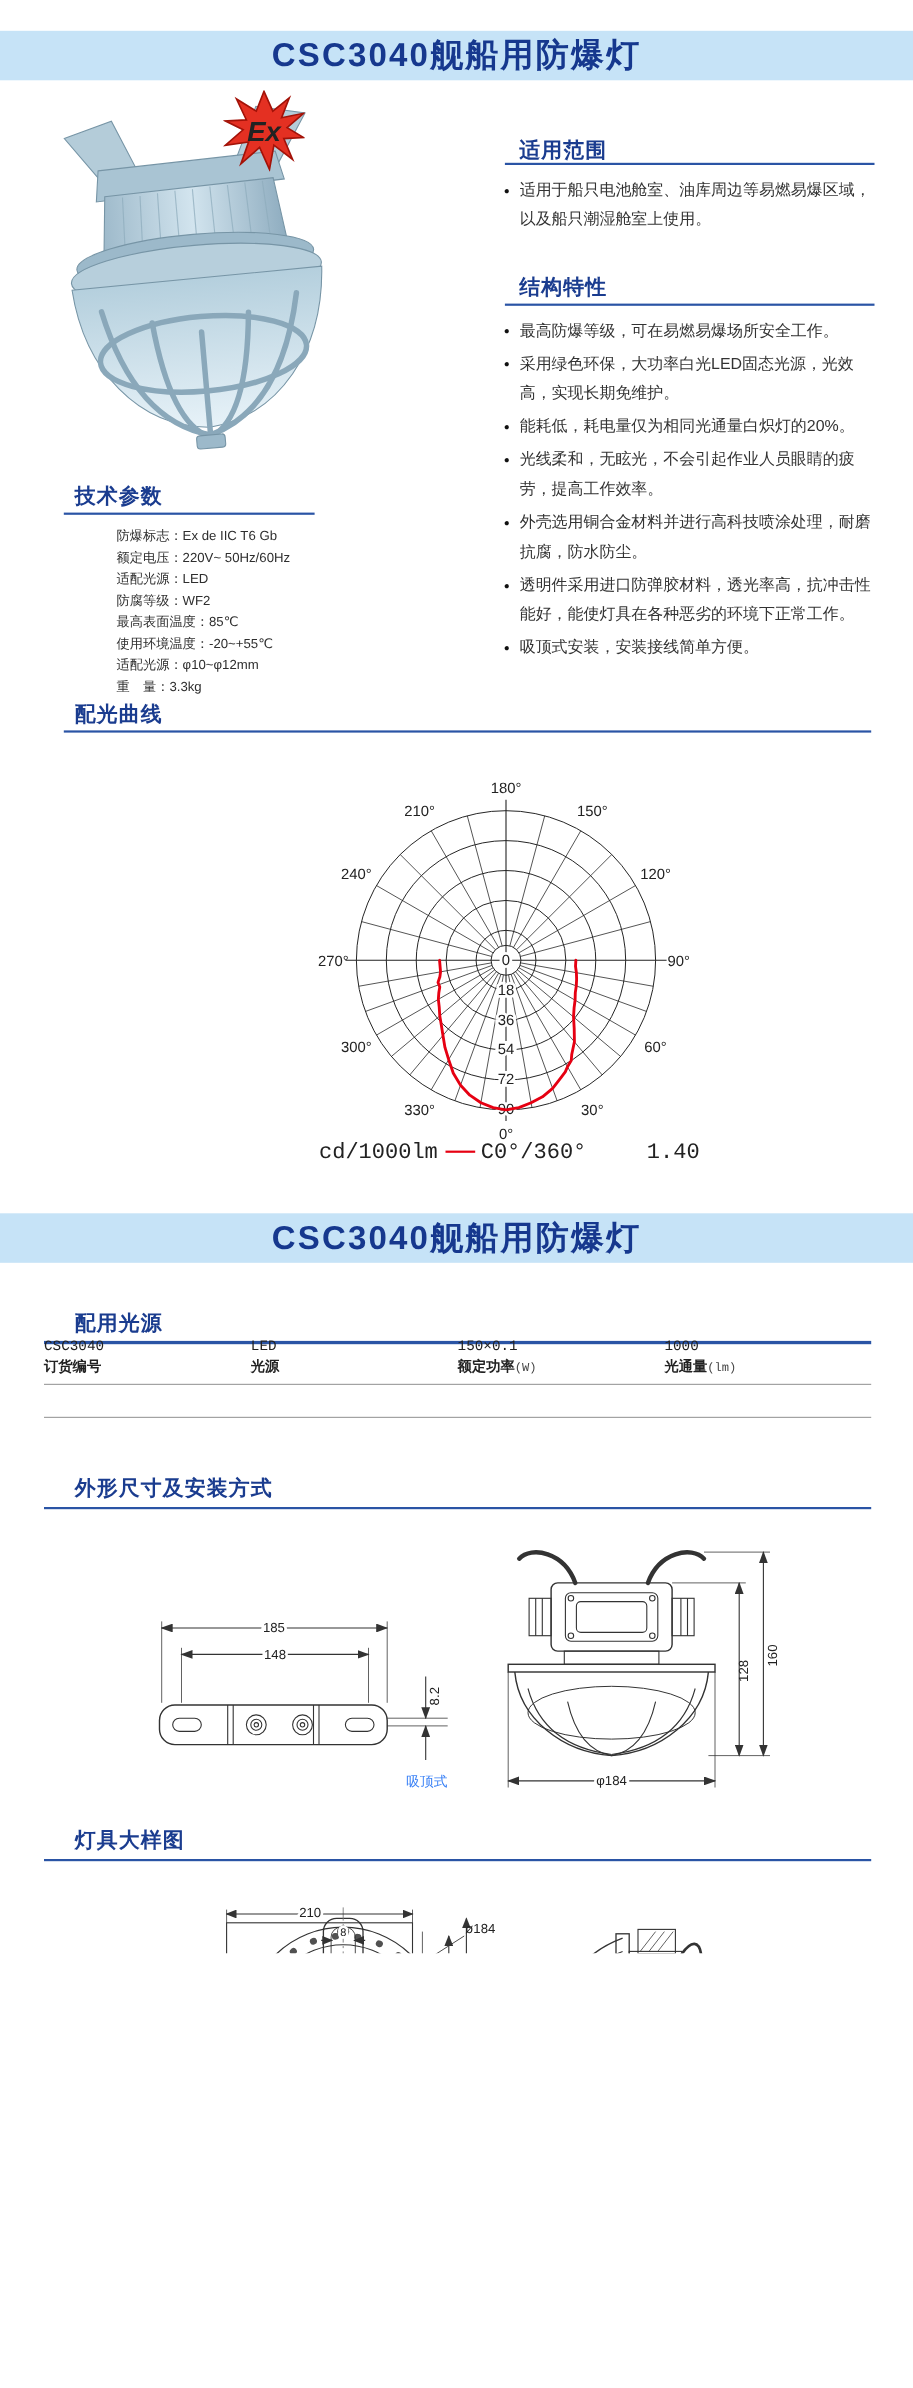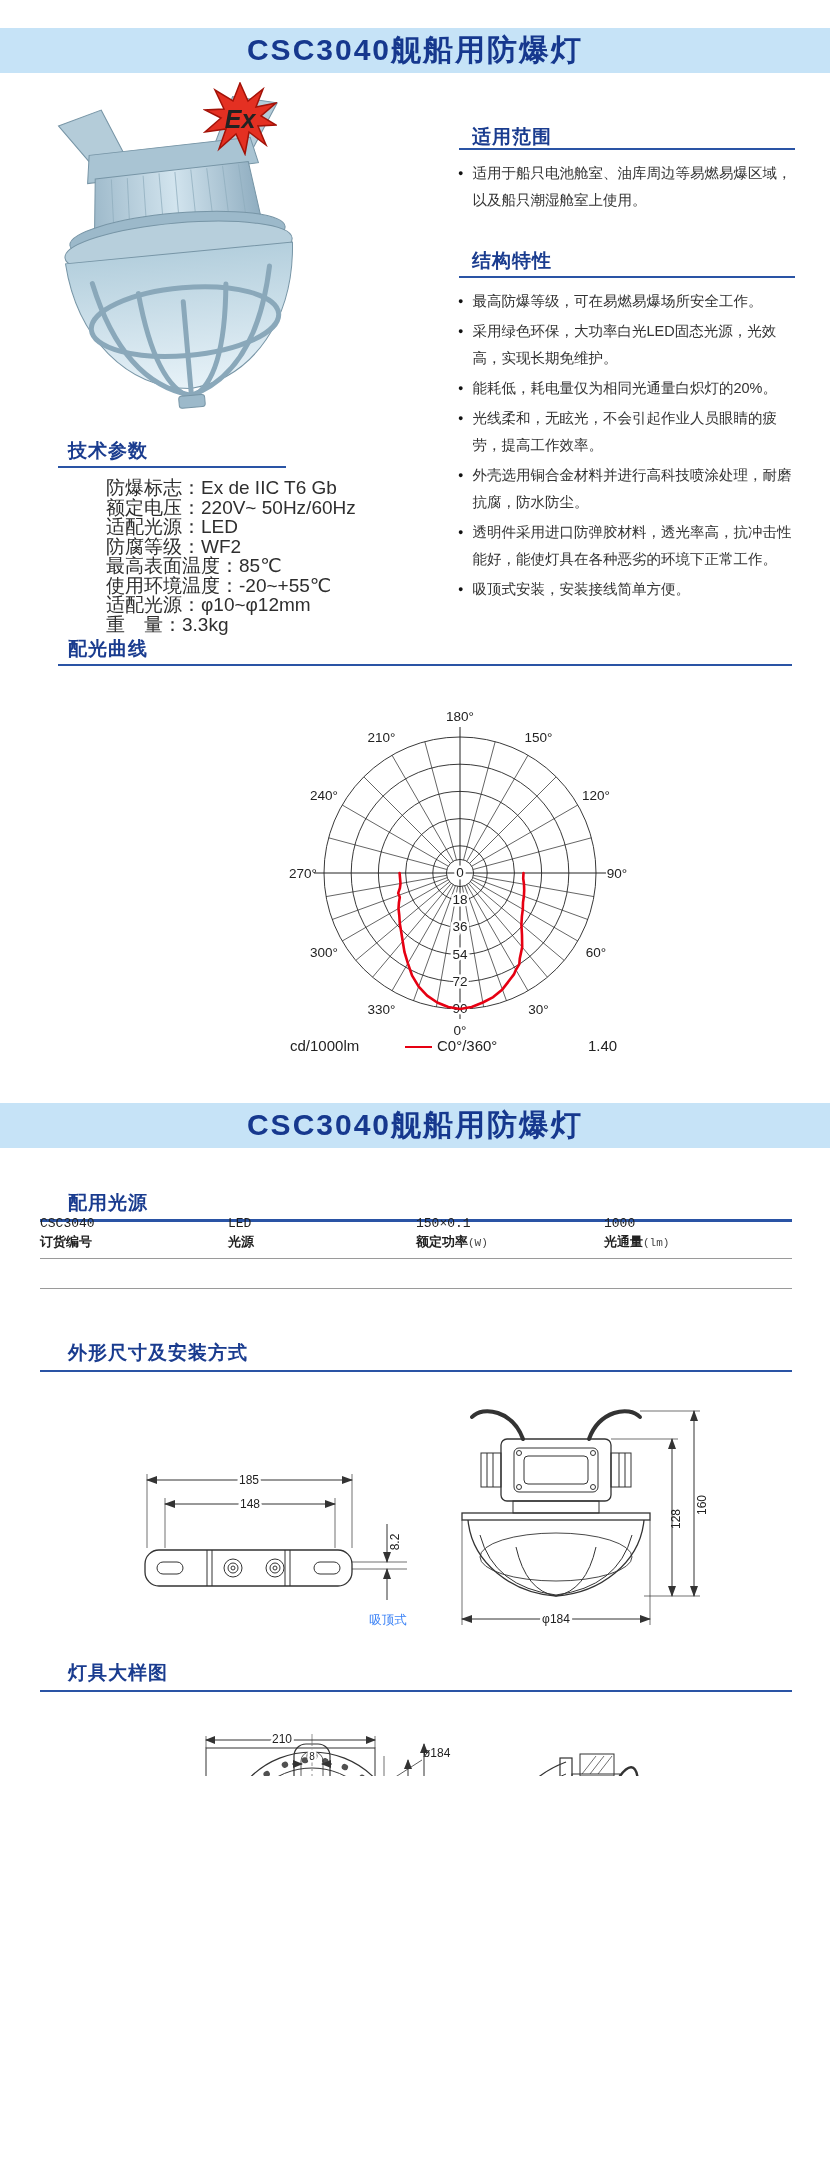--- a/index.html
+++ b/index.html
@@ -8,24 +8,24 @@
   .bar{position:absolute;left:0;width:830px;height:45px;background:#c6e3f7;
        display:flex;align-items:center;justify-content:center;}
   .bar .t{font-size:30px;font-weight:bold;color:#16388e;letter-spacing:2px;}
   .sec-title{position:absolute;font-size:19px;font-weight:bold;color:#1a3c8f;letter-spacing:1px;white-space:nowrap;}
   .rule{position:absolute;height:0;border-top:3px solid #2a54a5;}
   .rule.thin{border-top-width:2px;}
   .grayrule{position:absolute;height:0;border-top:1px solid #9a9a9a;}
   .bullets{position:absolute;display:flex;flex-direction:column;gap:3px;}
   .bullet{display:flex;font-size:14.5px;line-height:27px;color:#333;}
   .bullet .dot{flex:0 0 auto;font-size:9px;line-height:27px;margin:0 9px 0 2px;color:#111;}
-  .speclist{position:absolute;font-size:19px;line-height:19.5px;color:#2e2e2e;}
+  .speclist{position:absolute;font-size:12px;line-height:19.5px;color:#2e2e2e;}
   .caption{position:absolute;font-size:12.5px;color:#3b82f6;text-align:center;}
   .chart{position:absolute;left:60px;top:666px;width:720px;height:412px;}
-  .legend-item{position:absolute;font-size:15px;color:#222;white-space:nowrap;}
+  .legend-item{position:absolute;font-size:20px;color:#222;white-space:nowrap;font-family:Liberation Mono, monospace;}
   .legend-line{position:absolute;width:27px;height:2px;}
   .tbl-row{position:absolute;left:40px;width:752px;display:flex;}
   .tbl-row .cell{flex:1;text-align:left;font-size:13px;color:#222;font-family:Liberation Mono, monospace;}
   .tbl-row .cell b{font-weight:bold;}
   .tbl-row .cell .u{font-size:11px;font-weight:normal;color:#444;}
   .dwg{position:absolute;}
   svg text{font-family:"Liberation Sans","DejaVu Sans",sans-serif;fill:#222;}
   .halo{paint-order:stroke;stroke:#fff;stroke-width:5px;}
   #polar text{font-size:13.5px;}
 </style>

